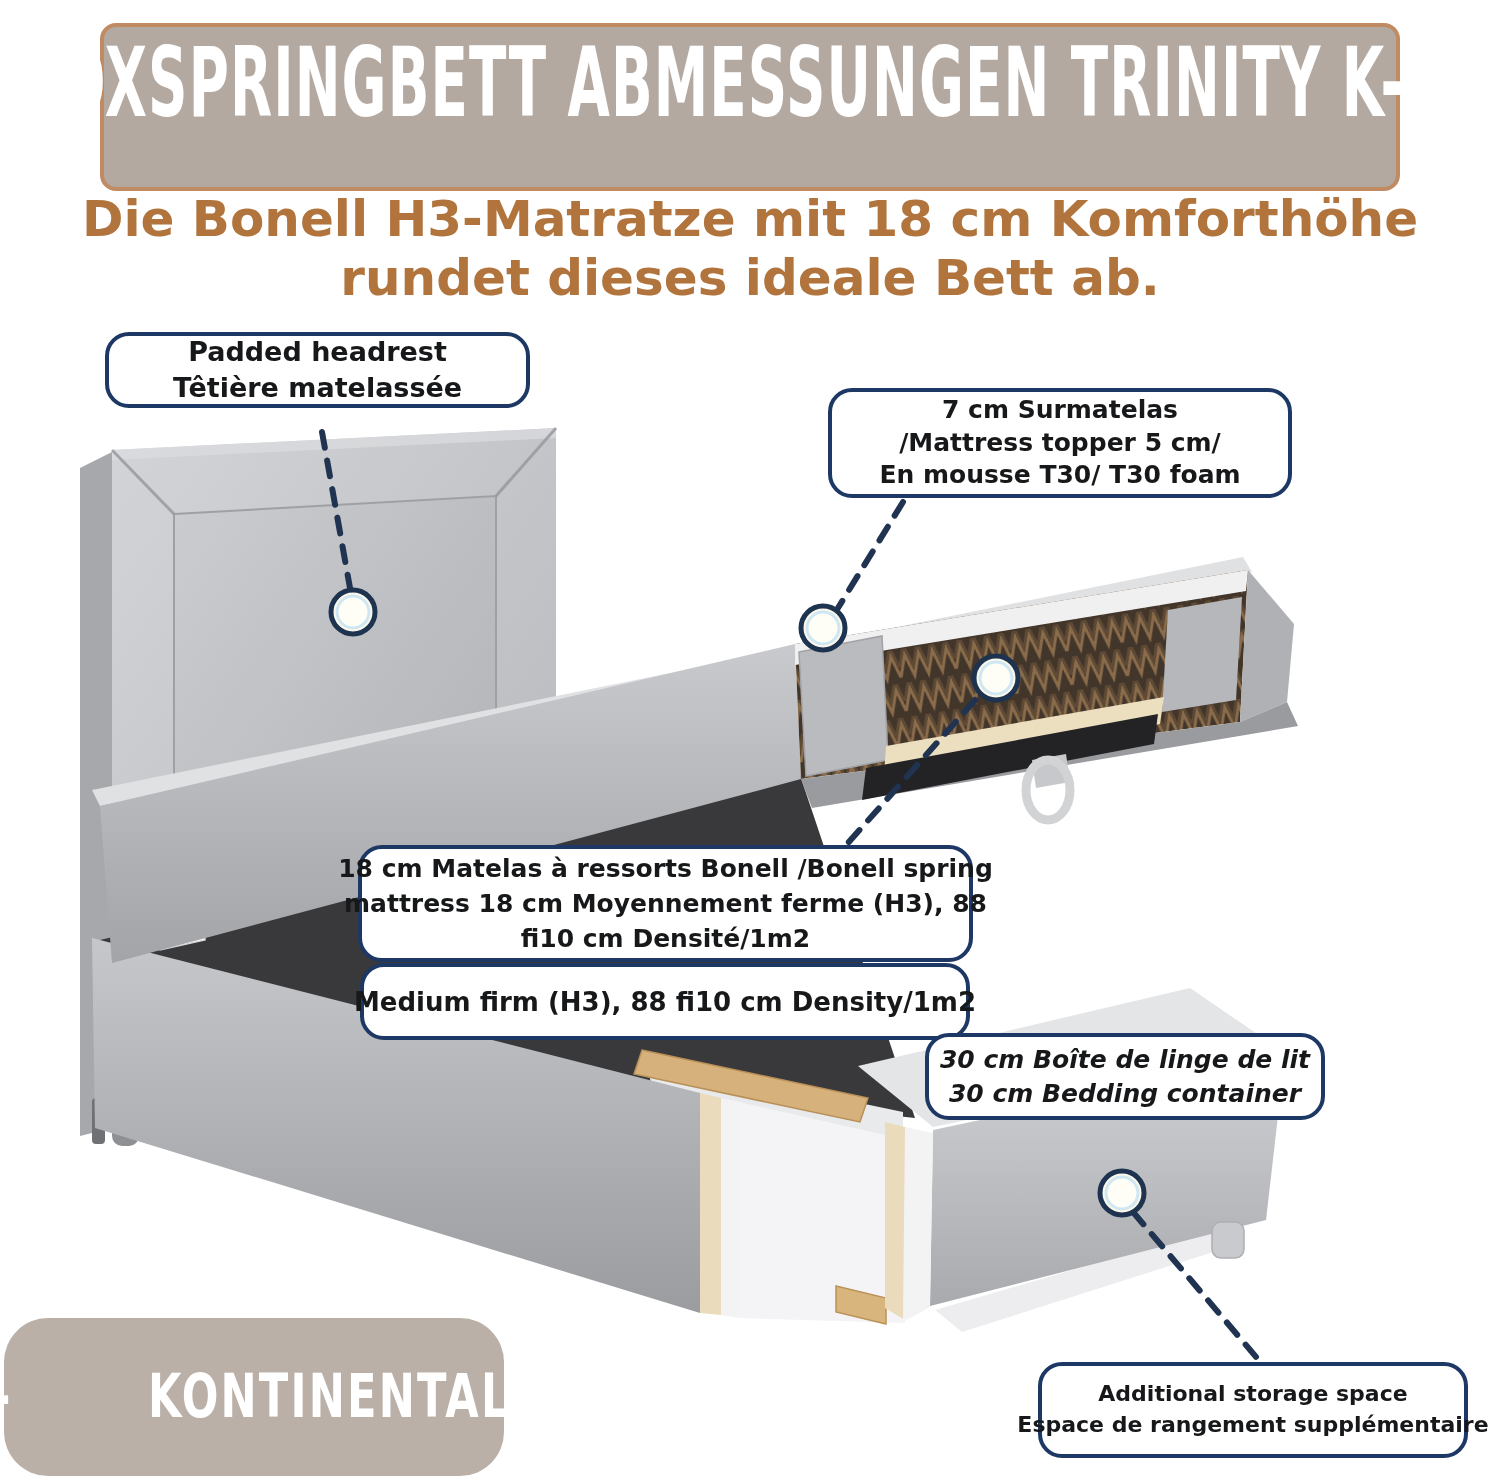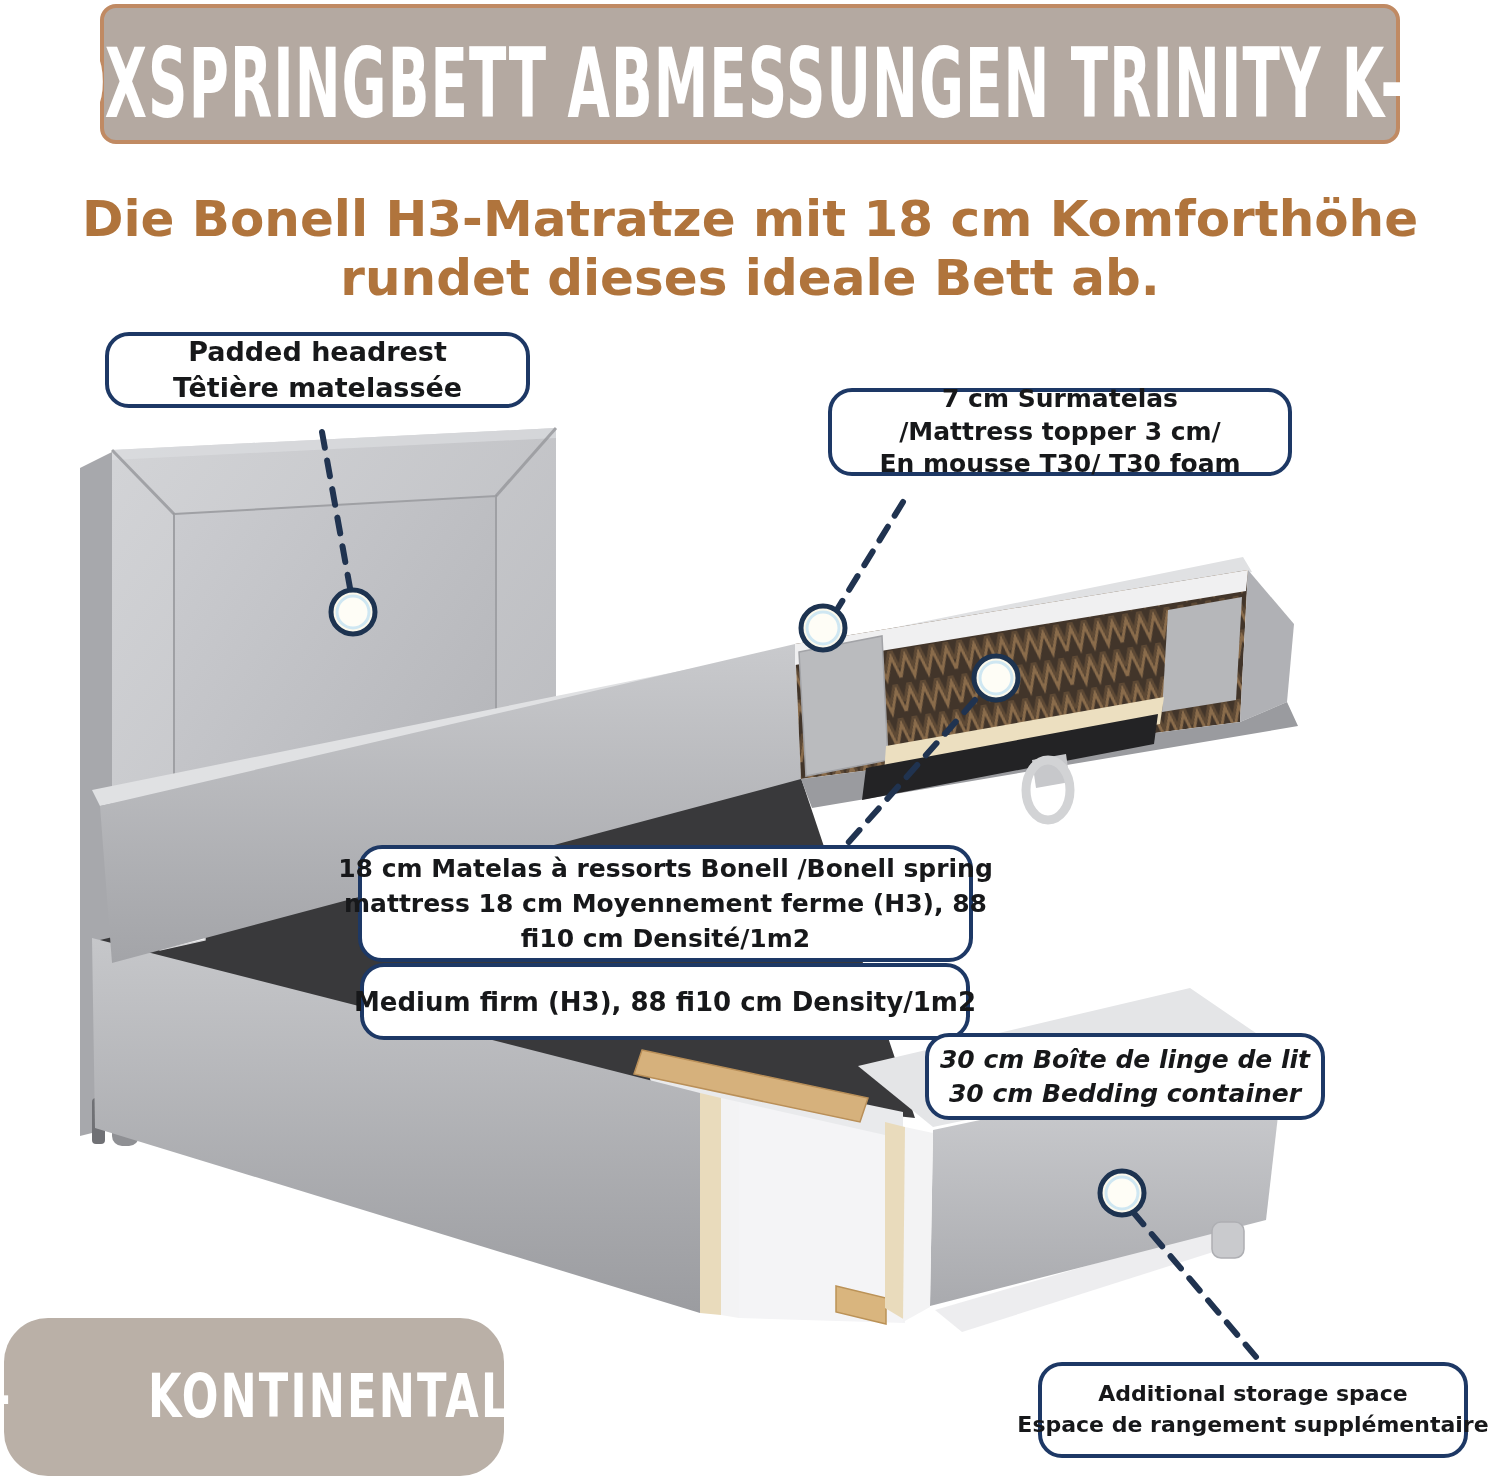--- a/index.html
+++ b/index.html
@@ -3,25 +3,25 @@
 <meta charset="utf-8">
 <style>
   html,body{margin:0;padding:0;background:#ffffff;}
   .stage{
     position:relative;width:1500px;height:1481px;background:#ffffff;overflow:hidden;
     font-family:"DejaVu Sans","Liberation Sans",sans-serif;
   }
   .layer{position:absolute;inset:0;}
   
   .banner{
-    position:absolute;left:100px;top:4px;width:1300px;height:140px;
+    position:absolute;left:100px;top:23px;width:1300px;height:168px;
     background:var(--banner-bg,#b4a9a1);
     border:4px solid var(--banner-border,#c08a63);
     border-radius:16px;box-sizing:border-box;
-    display:flex;align-items:flex-end;justify-content:center;
+    display:flex;align-items:flex-start;justify-content:center;
   }
   .banner span{
     display:inline-block;white-space:nowrap;color:var(--banner-text,#fff);
     font-weight:bold;font-size:96px;letter-spacing:2px;
     transform:scaleX(0.57);transform-origin:center;
   }
   
   .heading{
     position:absolute;left:0;top:190px;width:1500px;text-align:center;
     color:var(--heading-text,#b0743c);font-weight:bold;font-size:50px;line-height:1.18;
@@ -30,21 +30,21 @@
   
   .callout{
     position:absolute;background:#ffffff;
     border:4px solid var(--callout-border,#1d3865);
     border-radius:24px;box-sizing:border-box;
     display:flex;flex-direction:column;align-items:center;justify-content:center;
     color:var(--callout-text,#17181a);font-weight:bold;text-align:center;
   }
   .callout div{white-space:nowrap;}
   .c-headrest{left:105px;top:332px;width:425px;height:76px;font-size:27px;line-height:1.35;}
-  .c-topper{left:828px;top:388px;width:464px;height:88px;font-size:25px;line-height:1.3;}
+  .c-topper{left:828px;top:388px;width:464px;height:110px;font-size:25px;line-height:1.3;}
   .c-mattress{left:358px;top:845px;width:615px;height:117px;font-size:25px;line-height:1.4;}
   .c-firmness{left:360px;top:963px;width:610px;height:77px;font-size:26px;}
   .c-container{left:925px;top:1033px;width:400px;height:87px;font-size:25px;line-height:1.35;font-style:italic;}
   .c-storage{left:1038px;top:1362px;width:430px;height:96px;font-size:22px;line-height:1.4;}
   
   .footer-label{
     position:absolute;left:4px;top:1318px;width:500px;height:158px;
     background:var(--footer-bg,#bab0a7);border-radius:44px;
     display:flex;flex-direction:row;align-items:center;justify-content:center;
     color:var(--footer-text,#fff);font-weight:bold;font-size:60px;line-height:1.12;
@@ -180,21 +180,21 @@
     <div>rundet dieses ideale Bett ab.</div>
   </div>
 
   <div class="callout c-headrest">
     <div>Padded headrest</div>
     <div>Têtière matelassée</div>
   </div>
 
   <div class="callout c-topper">
     <div>7 cm Surmatelas</div>
-    <div>/Mattress topper 3 cm/</div>
+    <div>/Mattress topper 5 cm/</div>
     <div>En mousse T30/ T30 foam</div>
   </div>
 
   <div class="callout c-mattress">
     <div>18 cm Matelas à ressorts Bonell /Bonell spring</div>
     <div>mattress 18 cm Moyennement ferme (H3), 88</div>
     <div>fi10 cm Densité/1m2</div>
   </div>
 
   <div class="callout c-firmness">

